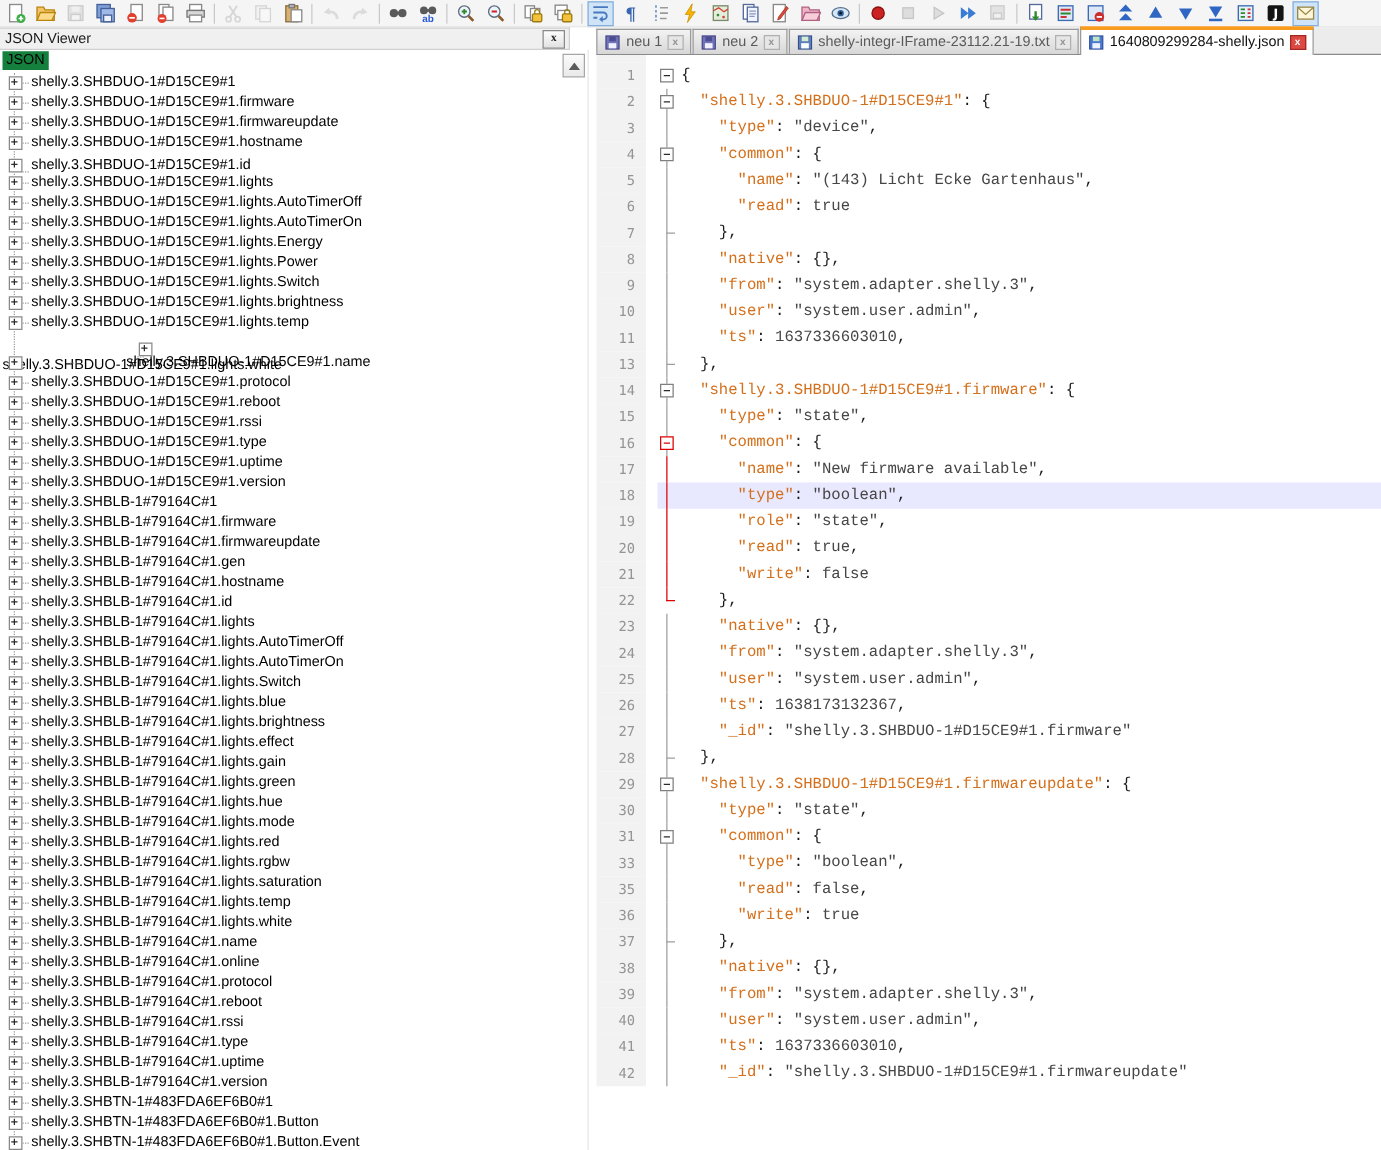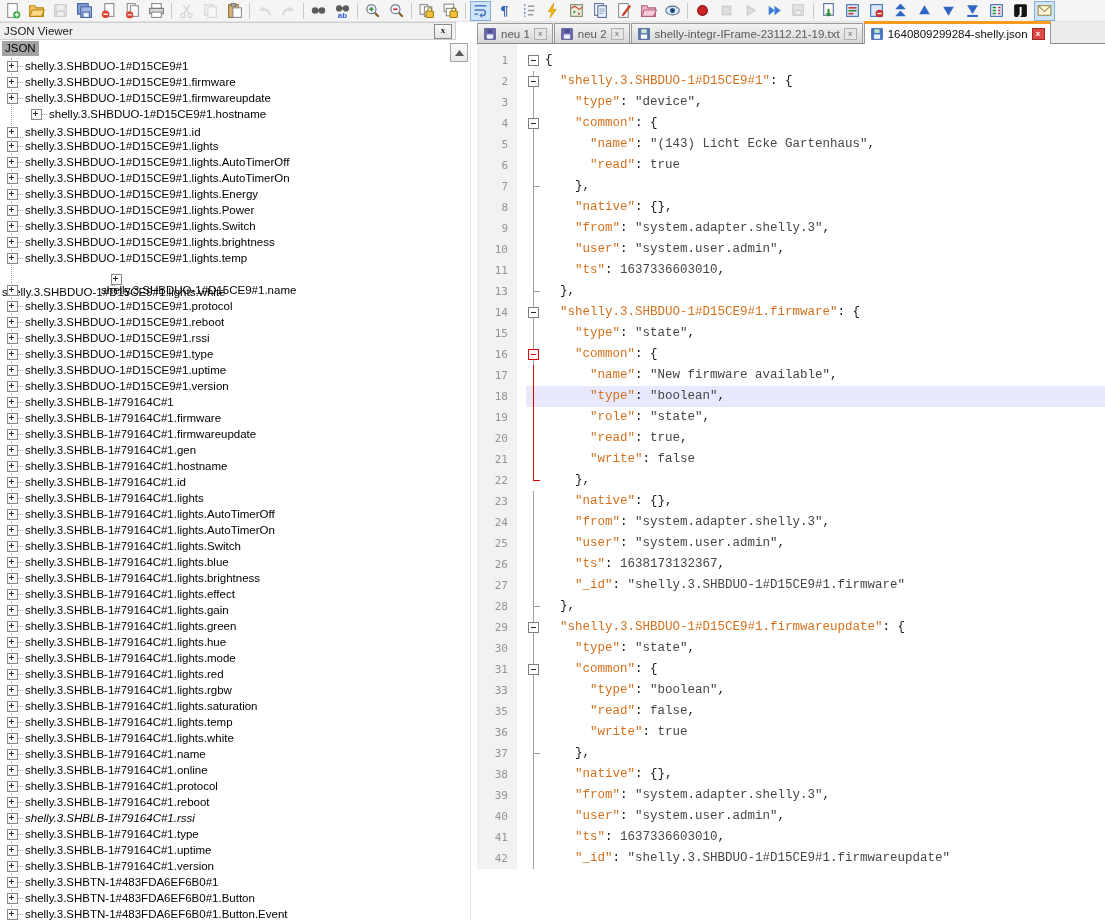--- a/index.html
+++ b/index.html
@@ -18,21 +18,21 @@
   .panel-titlebar{position:relative;height:18px;width:456px;background:#f0f0f0;
                   border:1px solid #cfcfcf;border-left:none;display:flex;align-items:center;
                   padding:0 3px 0 4px;box-sizing:border-box;}
   .panel-title{font-size:11.5px;color:#1b1b1b;}
   .panel-close{margin-left:auto;width:16px;height:13px;border:1px solid #8a8a8a;
                background:linear-gradient(#fdfdfd,#e2e2e2);font-size:9px;line-height:11px;
                text-align:center;color:#222;font-weight:bold;font-family:"Liberation Serif",serif;}
   .tree{position:absolute;left:0;top:18px;width:470px;height:880px;background:#fff;overflow:hidden;
         font-size:11.5px;color:#000;border-right:1px solid #e6e6e6;}
   .tree-rail{position:absolute;left:11px;top:18px;height:856px;width:0;border-left:1px dotted #9a9a9a;}
-  .tree-root{position:absolute;left:2px;top:1px;height:15px;line-height:15px;padding:0 3px;background:#a3a3a3;}
+  .tree-root{position:absolute;left:2px;top:1px;height:15px;line-height:15px;padding:0 3px;background:#15803d;}
   .tree-item{position:absolute;left:0;height:16px;display:flex;align-items:center;white-space:nowrap;}
   .plus{width:9px;height:9px;border:1px solid #898989;background:#fff;position:relative;
         margin-left:7px;flex:0 0 auto;z-index:2;}
   .plus::before{content:"";position:absolute;left:1px;top:3px;width:5px;height:1px;background:#2b2b2b;}
   .plus::after{content:"";position:absolute;left:3px;top:1px;width:1px;height:5px;background:#2b2b2b;}
   .conn{width:5px;height:0;border-top:1px dotted #9a9a9a;flex:0 0 auto;}
   .tree-label{margin-left:2px;}
   .tree-scroll{position:absolute;right:2px;top:3px;width:16px;height:17px;border:1px solid #a6a6a6;
                background:linear-gradient(#fbfbfb,#e9e9e9);display:flex;align-items:center;justify-content:center;}
   
@@ -379,21 +379,21 @@
           <div class="tree-item" style="top: 34px;">
             <span class="plus"></span>
             <span class="conn"></span>
             <span class="tree-label">shelly.3.SHBDUO-1#D15CE9#1.firmware</span>
           </div>
           <div class="tree-item" style="top: 50px;">
             <span class="plus"></span>
             <span class="conn"></span>
             <span class="tree-label">shelly.3.SHBDUO-1#D15CE9#1.firmwareupdate</span>
           </div>
-          <div class="tree-item" style="top: 66px; margin-left: 24px;">
+          <div class="tree-item" style="top: 66px;">
             <span class="plus"></span>
             <span class="conn"></span>
             <span class="tree-label">shelly.3.SHBDUO-1#D15CE9#1.hostname</span>
           </div>
           <div class="tree-item" style="top: 82px; align-items: flex-end;">
             <span class="plus"></span>
             <span class="conn"></span>
             <span class="tree-label">shelly.3.SHBDUO-1#D15CE9#1.id</span>
           </div>
           <div class="tree-item" style="top: 98px;">
@@ -599,21 +599,21 @@
           <div class="tree-item" style="top: 738px;">
             <span class="plus"></span>
             <span class="conn"></span>
             <span class="tree-label">shelly.3.SHBLB-1#79164C#1.protocol</span>
           </div>
           <div class="tree-item" style="top: 754px;">
             <span class="plus"></span>
             <span class="conn"></span>
             <span class="tree-label">shelly.3.SHBLB-1#79164C#1.reboot</span>
           </div>
-          <div class="tree-item" style="top: 770px; font-style: italic;">
+          <div class="tree-item" style="top: 770px;">
             <span class="plus"></span>
             <span class="conn"></span>
             <span class="tree-label">shelly.3.SHBLB-1#79164C#1.rssi</span>
           </div>
           <div class="tree-item" style="top: 786px;">
             <span class="plus"></span>
             <span class="conn"></span>
             <span class="tree-label">shelly.3.SHBLB-1#79164C#1.type</span>
           </div>
           <div class="tree-item" style="top: 802px;">

